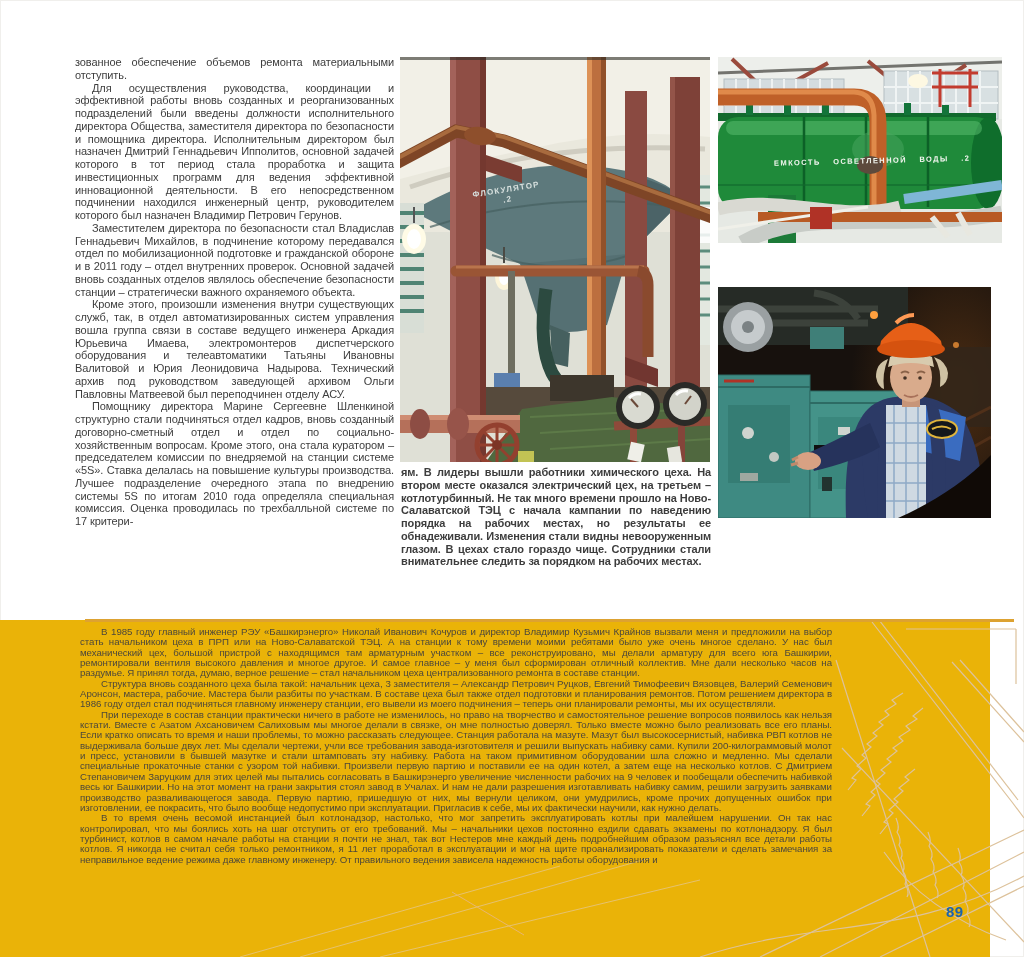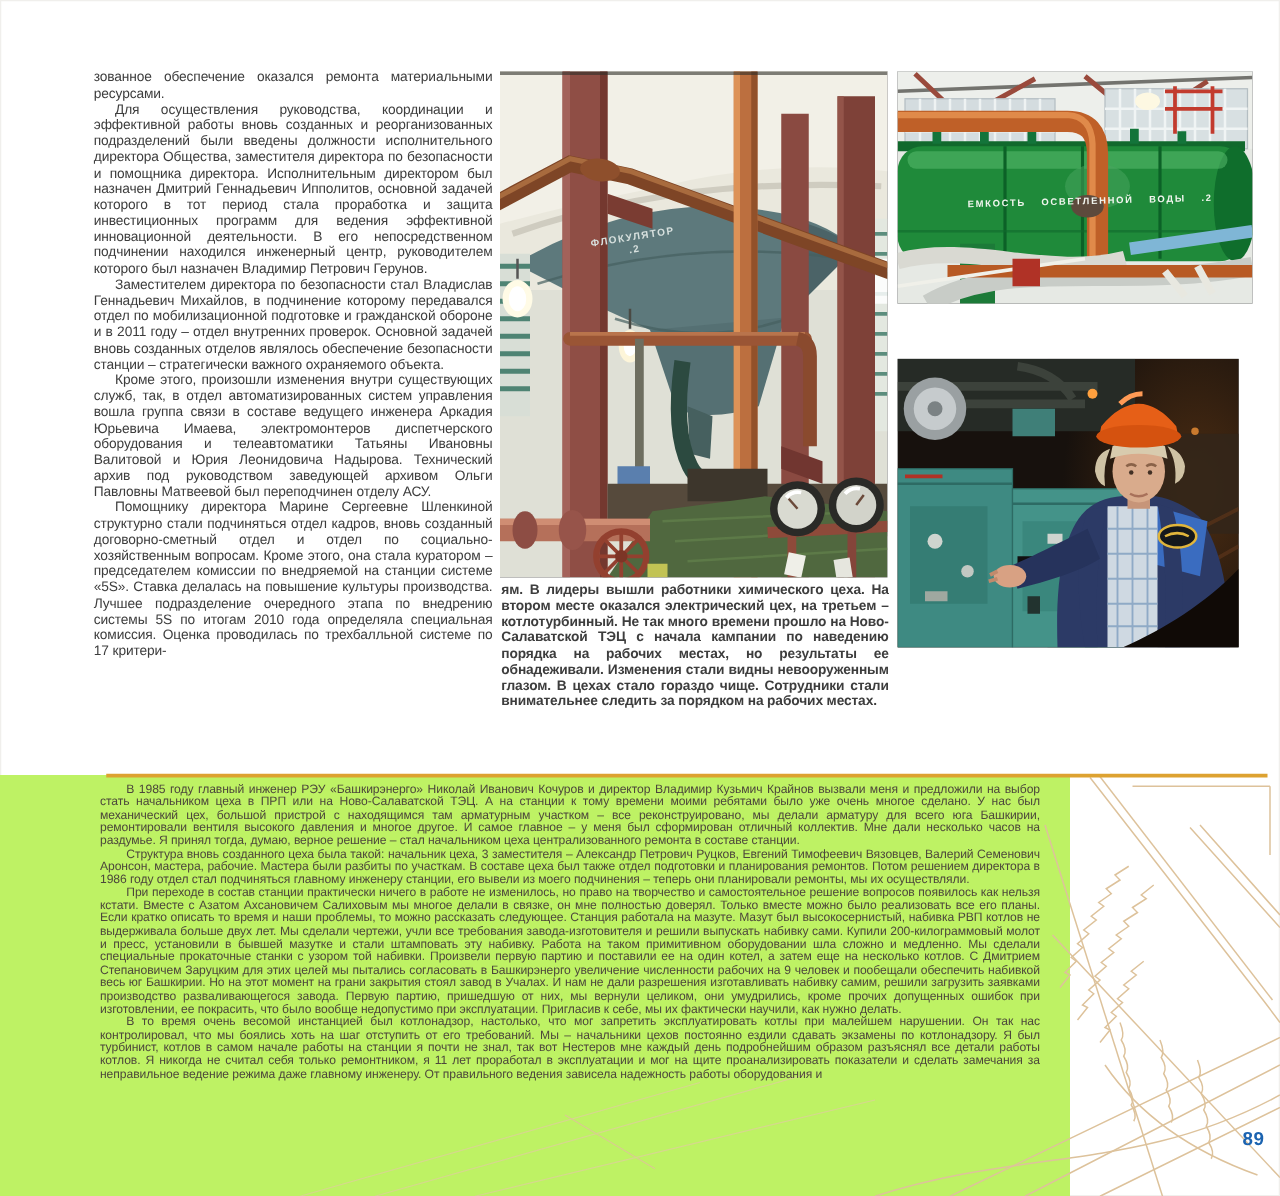--- a/index.html
+++ b/index.html
@@ -24,39 +24,39 @@
   .photo svg { display:block; }
   .tank-label { position:absolute; left:56px; top:99px; width:210px;
                 color:#f2f6ef; font-size:7.5px; font-weight:bold;
                 letter-spacing:1.4px; word-spacing:9px; transform:rotate(-1.5deg); }
   .floc-label { position:absolute; left:68px; top:128px; width:78px; text-align:center;
                 color:#d7e0de; font-size:8px; font-weight:bold; letter-spacing:1.2px;
                 transform:rotate(-9deg); line-height:10px; }
   .floc-label .line2 { display:block; }
 
   
-  .memoir-panel { position:absolute; left:0; top:620px; width:856px; height:337px;
-                  background:#bef264; }
+  .memoir-panel { position:absolute; left:0; top:620px; width:990px; height:337px;
+                  background:#eab308; }
   .gold-line { position:absolute; left:85px; top:-1px; width:929px; height:3px;
                background:#dda231; }
   .deco { position:absolute; left:0; top:0; }
   .memoir-text { position:absolute; left:80px; top:7px; width:752px;
                  text-align:justify; color:#4c473b;
                  font-size:9.7px; line-height:10.35px; letter-spacing:-0.05px; }
   .memoir-text p { margin:0; text-indent:21px; }
-  .page-number { position:absolute; left:994px; top:283px; color:#1b63b0;
+  .page-number { position:absolute; left:946px; top:283px; color:#1b63b0;
                  font-weight:bold; font-size:15px; letter-spacing:0.5px; }
 </style>
 </head>
 <body>
 
 <div class="page">
 
   <div id="col-left" class="textcol">
-    <p class="noindent">зованное обеспечение оказался ремонта материальными ресурсами.</p>
+    <p class="noindent">зованное обеспечение объемов ремонта материальными отступить.</p>
     <p>Для осуществления руководства, координации и эффективной работы вновь созданных и реорганизованных подразделений были введены должности исполнительного директора Общества, заместителя директора по безопасности и помощника директора. Исполнительным директором был назначен Дмитрий Геннадьевич Ипполитов, основной задачей которого в тот период стала проработка и защита инвестиционных программ для ведения эффективной инновационной деятельности. В его непосредственном подчинении находился инженерный центр, руководителем которого был назначен Владимир Петрович Герунов.</p>
     <p>Заместителем директора по безопасности стал Владислав Геннадьевич Михайлов, в подчинение которому передавался отдел по мобилизационной подготовке и гражданской обороне и в 2011 году – отдел внутренних проверок. Основной задачей вновь созданных отделов являлось обеспечение безопасности станции – стратегически важного охраняемого объекта.</p>
     <p>Кроме этого, произошли изменения внутри существующих служб, так, в отдел автоматизированных систем управления вошла группа связи в составе ведущего инженера Аркадия Юрьевича Имаева, электромонтеров диспетчерского оборудования и телеавтоматики Татьяны Ивановны Валитовой и Юрия Леонидовича Надырова. Технический архив под руководством заведующей архивом Ольги Павловны Матвеевой был переподчинен отделу АСУ.</p>
     <p>Помощнику директора Марине Сергеевне Шленкиной структурно стали подчиняться отдел кадров, вновь созданный договорно-сметный отдел и отдел по социально-хозяйственным вопросам. Кроме этого, она стала куратором – председателем комиссии по внедряемой на станции системе «5S». Ставка делалась на повышение культуры производства. Лучшее подразделение очередного этапа по внедрению системы 5S по итогам 2010 года определяла специальная комиссия. Оценка проводилась по трехбалльной системе по 17 критери-</p>
   </div>
 
   <div id="photo-main" class="photo">
     <svg width="310" height="405" viewBox="0 0 310 405">
       <rect width="310" height="405" fill="#dfe0d6"></rect>
 

